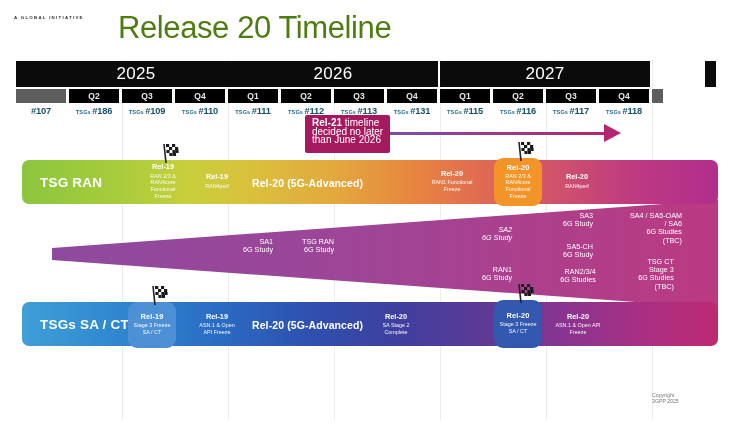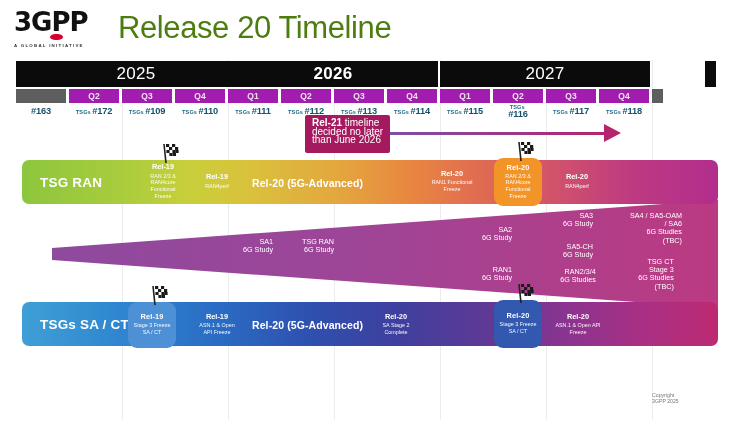--- a/index.html
+++ b/index.html
@@ -25,21 +25,21 @@
   
   .gridline { position:absolute; top:60px; width:1px; height:360px; background:#ececec; }
 
   
   .yearbar { position:absolute; top:61px; height:26px; background:#0b0b0b;
              color:#fff; font-size:17px; font-weight:300; letter-spacing:.3px;
              display:flex; align-items:center; justify-content:center; }
   .yearbar.stub { }
 
   
-  .qbar { position:absolute; top:89px; height:14px; background:#a21caf;
+  .qbar { position:absolute; top:89px; height:14px; background:#000000;
           color:#e8e8e8; font-size:8.5px; font-weight:600;
           display:flex; align-items:center; justify-content:center; letter-spacing:.2px; }
   .qbar.stub { background:#5e5e5e; }
 
   
   .meeting { position:absolute; top:104px; height:14px; display:flex;
              align-items:center; justify-content:center; white-space:nowrap; }
   .meeting .tsgs { font-size:5.6px; font-weight:700; color:#1b6a8a; letter-spacing:.1px;
                    margin-right:1.5px; transform:translateY(.5px); }
   .meeting .num  { font-size:9.3px; font-weight:700; color:#16536b; letter-spacing:-.2px; }
@@ -106,40 +106,36 @@
   #legend .lab { font-size:8.6px; color:#333; }
   #copyright { position:absolute; left:652px; top:392px; font-size:5.2px;
                line-height:6.4px; color:#777; }
 </style>
 </head>
 <body>
 
 <div id="page">
 
   <div id="logo-area">
-    <div id="logo-mark">
-      <span>3GPP</span>
-      <span id="logo-dot"></span>
-    </div>
     <div id="logo-sub">A GLOBAL INITIATIVE</div>
   </div>
   <div id="page-title">Release 20 Timeline</div>
 
   <div id="gridlines">
       <div class="gridline" style="left: 122px;"></div>
       <div class="gridline" style="left: 228px;"></div>
       <div class="gridline" style="left: 334px;"></div>
       <div class="gridline" style="left: 440px;"></div>
       <div class="gridline" style="left: 546px;"></div>
       <div class="gridline" style="left: 652px;"></div>
     </div>
 
   <div id="year-bars">
       <div class="yearbar" style="left: 16px; width: 240px;">2025</div>
-      <div class="yearbar" style="left: 228px; width: 210px; font-weight: bold;">2026</div>
+      <div class="yearbar" style="left: 228px; width: 210px;">2026</div>
       <div class="yearbar" style="left: 440px; width: 210px;">2027</div>
       <div class="yearbar stub" style="left: 705px; width: 11px;"></div>
     </div>
 
   <div id="quarter-bars">
       <div class="qbar stub" style="left: 16px; width: 50px;"></div>
       <div class="qbar" style="left: 69px; width: 50px;">Q2</div>
       <div class="qbar" style="left: 122px; width: 50px;">Q3</div>
       <div class="qbar" style="left: 175px; width: 50px;">Q4</div>
       <div class="qbar" style="left: 228px; width: 50px;">Q1</div>
@@ -147,25 +143,25 @@
       <div class="qbar" style="left: 334px; width: 50px;">Q3</div>
       <div class="qbar" style="left: 387px; width: 50px;">Q4</div>
       <div class="qbar" style="left: 440px; width: 50px;">Q1</div>
       <div class="qbar" style="left: 493px; width: 50px;">Q2</div>
       <div class="qbar" style="left: 546px; width: 50px;">Q3</div>
       <div class="qbar" style="left: 599px; width: 50px;">Q4</div>
       <div class="qbar stub" style="left: 652px; width: 11px;"></div>
     </div>
   <div id="meeting-row">
       <div class="meeting" style="left: 16px; width: 50px;">
-        <span class="num">#163</span>
+        <span class="num">#107</span>
       </div>
       <div class="meeting" style="left: 69px; width: 50px;">
         <span class="tsgs">TSGs</span>
-        <span class="num">#172</span>
+        <span class="num">#186</span>
       </div>
       <div class="meeting" style="left: 122px; width: 50px;">
         <span class="tsgs">TSGs</span>
         <span class="num">#109</span>
       </div>
       <div class="meeting" style="left: 175px; width: 50px;">
         <span class="tsgs">TSGs</span>
         <span class="num">#110</span>
       </div>
       <div class="meeting" style="left: 228px; width: 50px;">
@@ -175,27 +171,27 @@
       <div class="meeting" style="left: 281px; width: 50px;">
         <span class="tsgs">TSGs</span>
         <span class="num">#112</span>
       </div>
       <div class="meeting" style="left: 334px; width: 50px;">
         <span class="tsgs">TSGs</span>
         <span class="num">#113</span>
       </div>
       <div class="meeting" style="left: 387px; width: 50px;">
         <span class="tsgs">TSGs</span>
-        <span class="num">#114</span>
+        <span class="num">#131</span>
       </div>
       <div class="meeting" style="left: 440px; width: 50px;">
         <span class="tsgs">TSGs</span>
         <span class="num">#115</span>
       </div>
-      <div class="meeting" style="left: 493px; width: 50px; flex-direction: column;">
+      <div class="meeting" style="left: 493px; width: 50px;">
         <span class="tsgs">TSGs</span>
         <span class="num">#116</span>
       </div>
       <div class="meeting" style="left: 546px; width: 50px;">
         <span class="tsgs">TSGs</span>
         <span class="num">#117</span>
       </div>
       <div class="meeting" style="left: 599px; width: 50px;">
         <span class="tsgs">TSGs</span>
         <span class="num">#118</span>
@@ -223,21 +219,21 @@
 
   <div id="study-labels">
       <div class="study" style="left: 258px; top: 238px; transform: translateX(-50%);">
         <div>SA1</div>
         <div>6G Study</div>
       </div>
       <div class="study" style="left: 318px; top: 238px; transform: translateX(-50%);">
         <div>TSG RAN</div>
         <div>6G Study</div>
       </div>
-      <div class="study" style="left: 497px; top: 226px; transform: translateX(-50%);">
+      <div class="study" style="left: 497px; top: 226px; transform: translateX(-50%); font-style: italic;">
         <div>SA2</div>
         <div>6G Study</div>
       </div>
       <div class="study" style="left: 578px; top: 212px; transform: translateX(-50%);">
         <div>SA3</div>
         <div>6G Study</div>
       </div>
       <div class="study" style="left: 578px; top: 243px; transform: translateX(-50%);">
         <div>SA5-CH</div>
         <div>6G Study</div>

